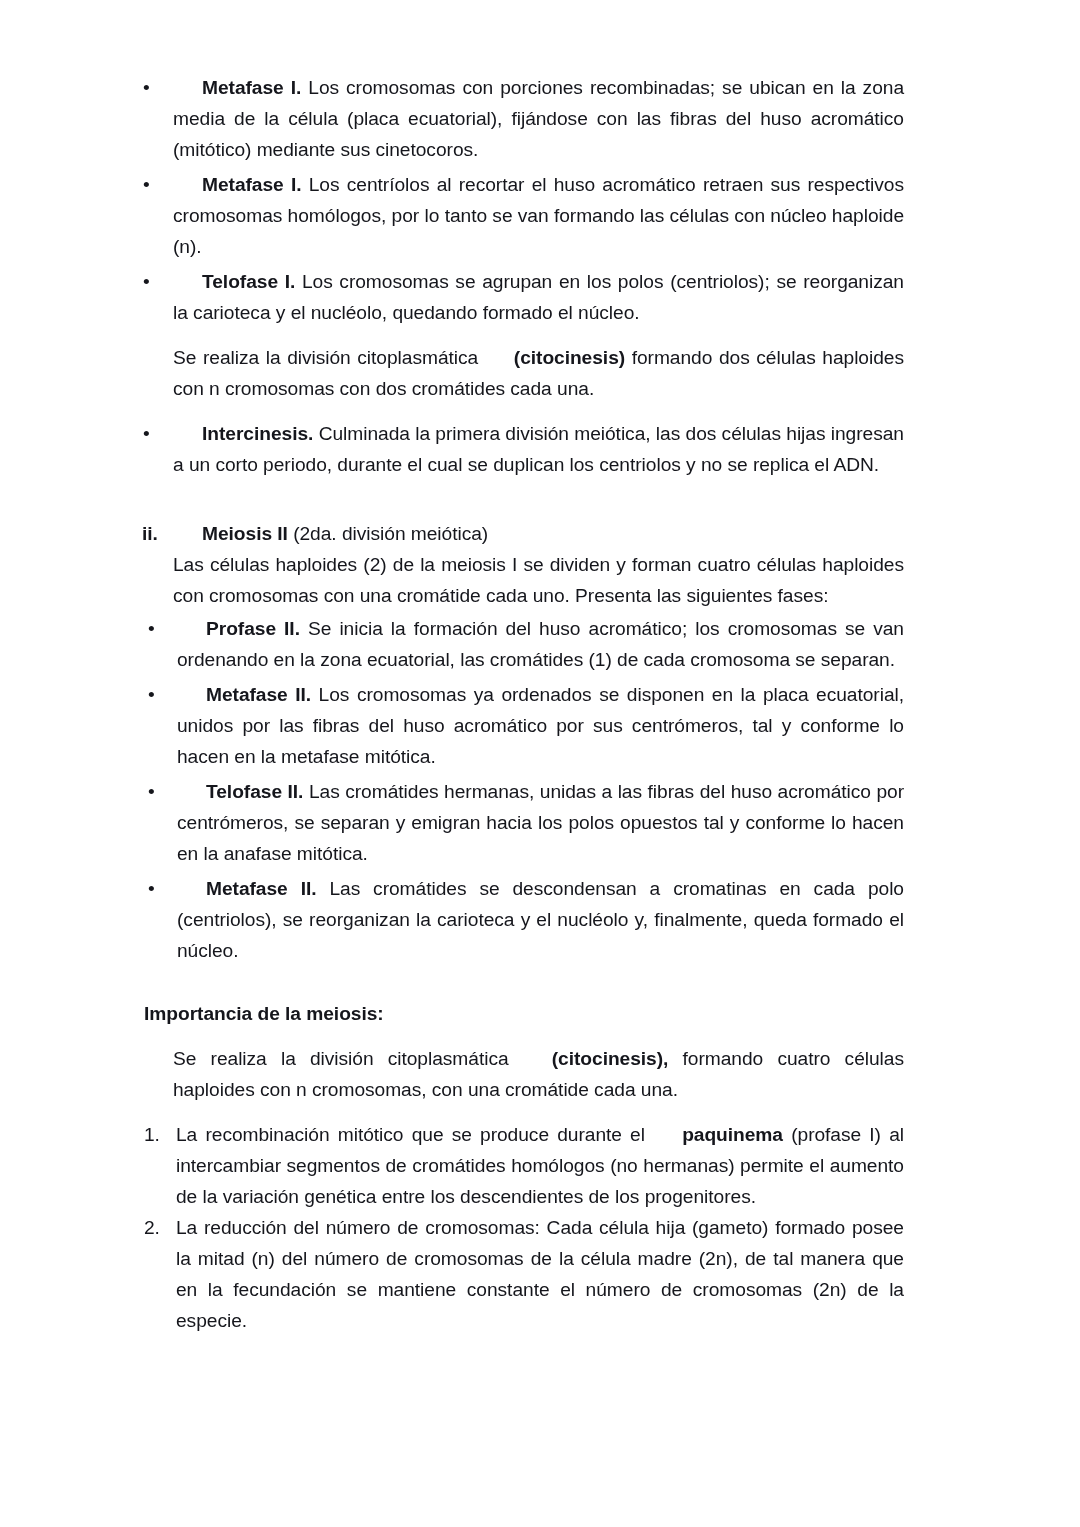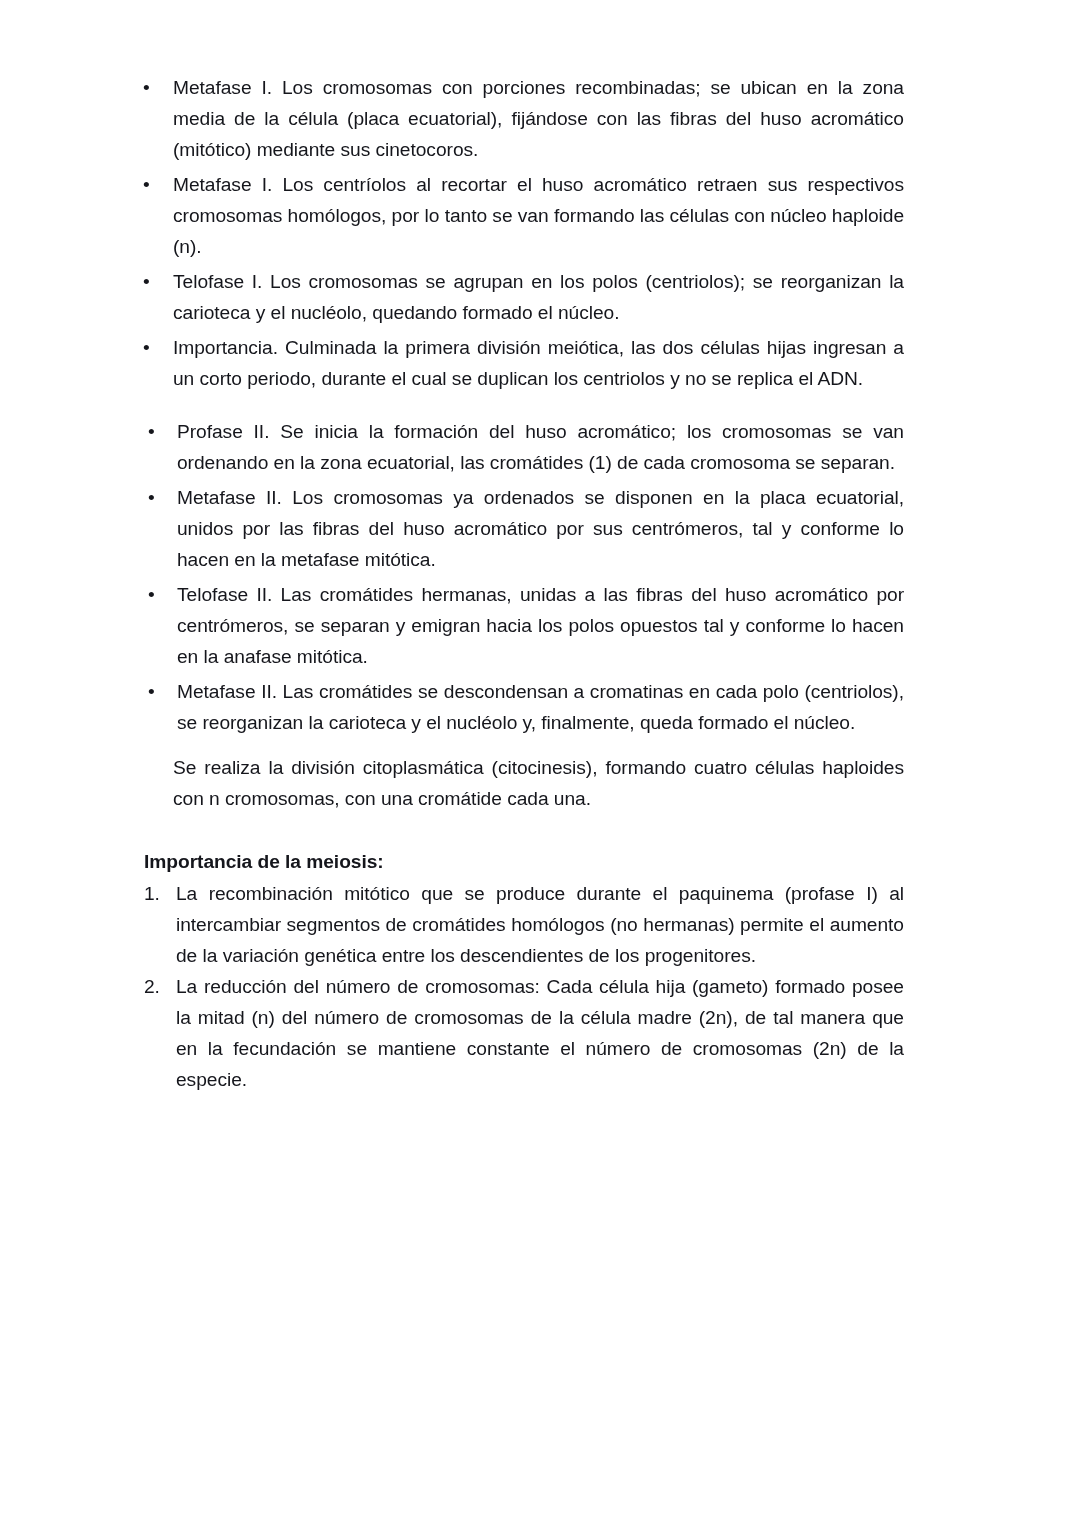--- a/index.html
+++ b/index.html
@@ -101,21 +101,21 @@
 
   .section-title {
     font-weight: bold;
     text-align: left;
     margin-top: 32px;
     margin-bottom: 1px;
     padding-left: 2px;
   }
   .gap-md { height: 18px; }
 
-  b, strong { font-weight: normal; }
+  b, strong { font-weight: bold; margin-left: 29px; }
 
   
   .blk > p { margin: 0; }
 </style>
 </head>
 <body>
 
 <div class="page">
   <div class="content">
 
@@ -131,28 +131,36 @@
         <p><b>Metafase I.</b><span> Los centríolos al recortar el huso acromático retraen sus respectivos cromosomas homólogos, por lo tanto se van formando las células con núcleo haploide (n).</span></p>
       </div>
 
       <div class="blk bullet-item">
         <span class="marker">•</span>
         <p><b>Telofase I.</b><span> Los cromosomas se agrupan en los polos (centriolos); se reorganizan la carioteca y el nucléolo, quedando formado el núcleo.</span></p>
       </div>
 
     </div>
 
+    <div class="blk para-indent">
+      <p><span>Se realiza la división citoplasmática </span><b>(citocinesis)</b><span> formando dos células haploides con n cromosomas con dos cromátides cada una.</span></p>
+    </div>
 
     <div class="blk bullet-item">
       <span class="marker">•</span>
-      <p><b>Importancia.</b><span> Culminada la primera división meiótica, las dos células hijas ingresan a un corto periodo, durante el cual se duplican los centriolos y no se replica el ADN.</span></p>
+      <p><b>Intercinesis.</b><span> Culminada la primera división meiótica, las dos células hijas ingresan a un corto periodo, durante el cual se duplican los centriolos y no se replica el ADN.</span></p>
     </div>
 
     <div class="gap-md"></div>
 
+    <div class="blk roman-item">
+      <span class="marker">ii.</span>
+      <p class="roman-head"><b>Meiosis II</b><span> (2da. división meiótica)</span></p>
+      <p>Las células haploides (2) de la meiosis I se dividen y forman cuatro células haploides con cromosomas con una cromátide cada uno. Presenta las siguientes fases:</p>
+    </div>
 
     <div>
 
       <div class="blk bullet-item inset">
         <span class="marker">•</span>
         <p><b>Profase II.</b><span> Se inicia la formación del huso acromático; los cromosomas se van ordenando en la zona ecuatorial, las cromátides (1) de cada cromosoma se separan.</span></p>
       </div>
 
       <div class="blk bullet-item inset">
         <span class="marker">•</span>
@@ -163,26 +171,26 @@
         <span class="marker">•</span>
         <p><b>Telofase II.</b><span> Las cromátides hermanas, unidas a las fibras del huso acromático por centrómeros, se separan y emigran hacia los polos opuestos tal y conforme lo hacen en la anafase mitótica.</span></p>
       </div>
 
       <div class="blk bullet-item inset">
         <span class="marker">•</span>
         <p><b>Metafase II.</b><span> Las cromátides se descondensan a cromatinas en cada polo (centriolos), se reorganizan la carioteca y el nucléolo y, finalmente, queda formado el núcleo.</span></p>
       </div>
 
     </div>
+
+    <div class="blk section-title">Importancia de la meiosis:</div>
 
     <div class="blk para-indent">
       <p><span>Se realiza la división citoplasmática </span><b>(citocinesis),</b><span> formando cuatro células haploides con n cromosomas, con una cromátide cada una.</span></p>
     </div>
-
-    <div class="blk section-title">Importancia de la meiosis:</div>
 
     <div class="num-list">
 
       <div class="blk num-item">
         <span class="marker">1.</span>
         <p><span>La recombinación mitótico que se produce durante el </span><b>paquinema</b><span> (profase I) al intercambiar segmentos de cromátides homólogos (no hermanas) permite el aumento de la variación genética entre los descendientes de los progenitores.</span></p>
       </div>
 
       <div class="blk num-item">
         <span class="marker">2.</span>

